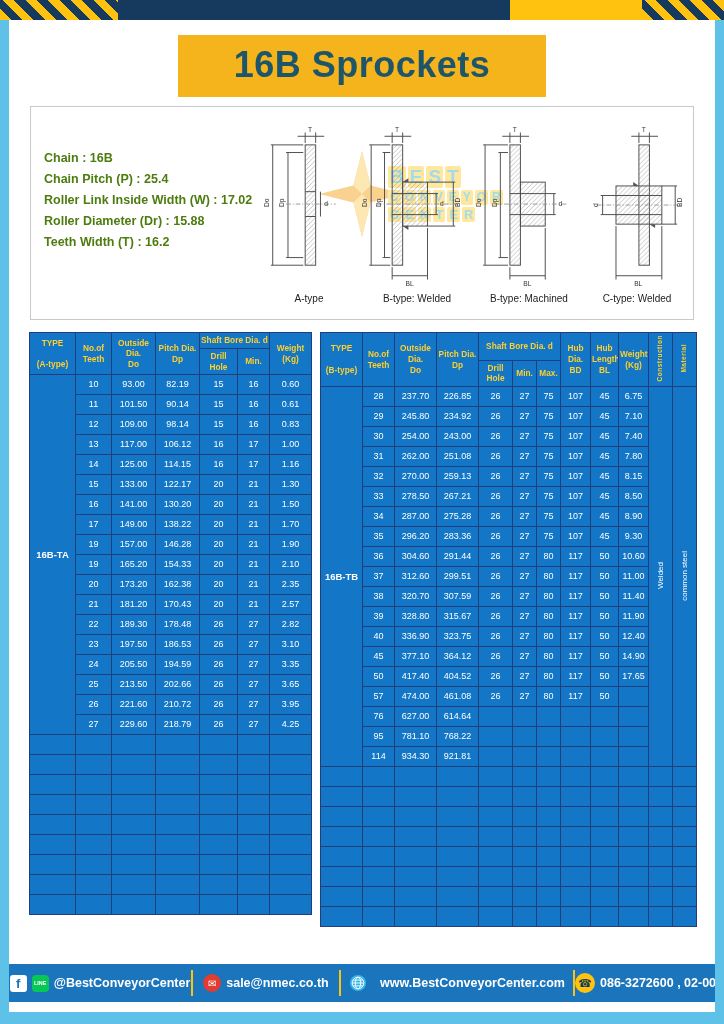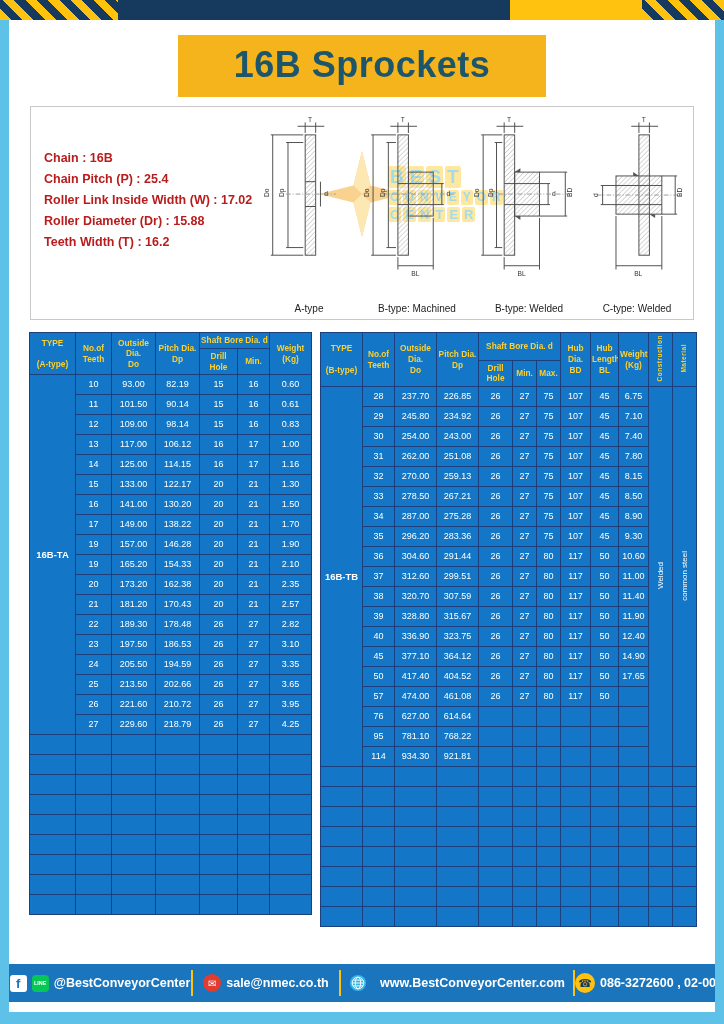--- a/index.html
+++ b/index.html
@@ -12,23 +12,23 @@
   .hz-navy{flex:1;background:#16395e;}
   .hz-yellow{width:132px;background:#ffc20e;}
   .hz-right{width:82px;}
   .inner{flex:1;margin:0 9px 12px;background:#ffffff;display:flex;flex-direction:column;overflow:hidden;padding-bottom:10px;}
   
   .title-banner{width:368px;margin:15px auto 0;background:#f6b41c;text-align:center;padding:9px 0 11px;}
   .title-banner h1{font-size:36px;font-weight:bold;color:#1d566b;letter-spacing:.5px;}
   
   .info-card{position:relative;margin:9px 21px 0;border:1px solid #c9c9c9;height:214px;display:flex;background:#fff;overflow:hidden;flex:0 0 auto;}
   .specs{width:234px;padding:44px 0 0 13px;display:flex;flex-direction:column;gap:7px;position:relative;z-index:2;}
-  .spec-line{font-size:12.5px;font-weight:bold;color:#b91c1c;white-space:nowrap;}
+  .spec-line{font-size:12.5px;font-weight:bold;color:#4d7c0f;white-space:nowrap;}
   .drawings{flex:1;display:flex;position:relative;z-index:1;padding:4px 4px 0 0;}
-  .drawings figure{flex:1;display:flex;flex-direction:column;align-items:center;justify-content:space-between;padding-bottom:5px;}
+  .drawings figure{flex:1;display:flex;flex-direction:column;align-items:center;justify-content:center;padding-bottom:5px;}
   .drawings figcaption{font-size:10px;color:#222;margin-top:2px;white-space:nowrap;}
   .dim{font-size:7px;fill:#333;font-family:"Liberation Sans",sans-serif;}
   
   .watermark{position:absolute;left:288px;top:44px;display:flex;align-items:center;opacity:.5;z-index:0;}
   .wm-star{margin-right:-18px;}
   .wm-words{display:flex;flex-direction:column;align-items:flex-start;}
   .wm-row{display:flex;}
   .wm-tile{display:inline-block;background:#ffd23e;color:#49b8d8;font-weight:bold;border-radius:2px;margin:1px;padding:0 2px;line-height:1.2;}
   .wm-row-0 .wm-tile{font-size:19px;}
   .wm-row-1 .wm-tile{font-size:12px;}
@@ -147,58 +147,20 @@
                 <line x1="46" y1="143" x2="28" y2="143"></line>
               <line x1="30" y1="33" x2="30" y2="143"></line>
               <line x1="28" y1="87" x2="80" y2="87" stroke="#999" stroke-dasharray="5 2 1 2"></line>
             </g>
             <text class="dim" x="51" y="11">T</text>
             <text class="dim" x="10" y="90" transform="rotate(-90 10 90)">Do</text>
             <text class="dim" x="26" y="90" transform="rotate(-90 26 90)">Dp</text>
             <text class="dim" x="68" y="89">d</text>
           </svg>
           <figcaption>A-type</figcaption>
-        </figure>
-
-        <figure>
-          <svg width="112" height="170" viewBox="0 0 112 178">
-            <defs>
-                <pattern id="hB" width="5" height="5" patternUnits="userSpaceOnUse">
-                  <path d="M0 5 L5 0" stroke="#9a9a9a" stroke-width="0.6"></path>
-                </pattern>
-              </defs>
-            <g stroke="#4b4b4b" stroke-width="1" fill="none">
-              <line x1="36" y1="12" x2="36" y2="23"></line>
-                <line x1="47" y1="12" x2="47" y2="23"></line>
-              <line x1="28" y1="16" x2="56" y2="16"></line>
-              <rect x="36" y="25" width="11" height="126" fill="url(#hB)"></rect>
-              <rect x="47" y="64" width="26" height="46" fill="url(#hB)"></rect>
-              <line x1="36" y1="76" x2="73" y2="76"></line>
-                <line x1="36" y1="98" x2="73" y2="98"></line>
-              <line x1="73" y1="76" x2="84" y2="76"></line>
-                <line x1="73" y1="98" x2="84" y2="98"></line>
-              <line x1="82" y1="76" x2="82" y2="98"></line>
-              <line x1="34" y1="25" x2="8" y2="25"></line>
-                <line x1="34" y1="151" x2="8" y2="151"></line>
-              <line x1="10" y1="25" x2="10" y2="151"></line>
-              <line x1="34" y1="33" x2="24" y2="33"></line>
-                <line x1="34" y1="143" x2="24" y2="143"></line>
-              <line x1="26" y1="33" x2="26" y2="143"></line>
-              <line x1="20" y1="87" x2="96" y2="87" stroke="#999" stroke-dasharray="5 2 1 2"></line>
-              <line x1="36" y1="153" x2="36" y2="166"></line>
-                <line x1="73" y1="112" x2="73" y2="166"></line>
-              <line x1="36" y1="162" x2="73" y2="162"></line>
-            </g>
-            <text class="dim" x="39" y="11">T</text>
-            <text class="dim" x="6" y="90" transform="rotate(-90 6 90)">Do</text>
-            <text class="dim" x="22" y="90" transform="rotate(-90 22 90)">Dp</text>
-            <text class="dim" x="87" y="89">d</text>
-            <text class="dim" x="50" y="173">BL</text>
-          </svg>
-          <figcaption>B-type: Machined</figcaption>
         </figure>
 
         <figure>
           <svg width="112" height="170" viewBox="0 0 112 178">
             <defs>
                 <pattern id="hC" width="5" height="5" patternUnits="userSpaceOnUse">
                   <path d="M0 5 L5 0" stroke="#9a9a9a" stroke-width="0.6"></path>
                 </pattern>
               </defs>
             <g stroke="#4b4b4b" stroke-width="1" fill="none">
@@ -232,20 +194,58 @@
             <text class="dim" x="4" y="90" transform="rotate(-90 4 90)">Do</text>
             <text class="dim" x="18" y="90" transform="rotate(-90 18 90)">Dp</text>
             <text class="dim" x="80" y="89">d</text>
             <text class="dim" x="101" y="90" transform="rotate(-90 101 90)">BD</text>
             <text class="dim" x="44" y="173">BL</text>
           </svg>
           <figcaption>B-type: Welded</figcaption>
         </figure>
 
         <figure>
+          <svg width="112" height="170" viewBox="0 0 112 178">
+            <defs>
+                <pattern id="hB" width="5" height="5" patternUnits="userSpaceOnUse">
+                  <path d="M0 5 L5 0" stroke="#9a9a9a" stroke-width="0.6"></path>
+                </pattern>
+              </defs>
+            <g stroke="#4b4b4b" stroke-width="1" fill="none">
+              <line x1="36" y1="12" x2="36" y2="23"></line>
+                <line x1="47" y1="12" x2="47" y2="23"></line>
+              <line x1="28" y1="16" x2="56" y2="16"></line>
+              <rect x="36" y="25" width="11" height="126" fill="url(#hB)"></rect>
+              <rect x="47" y="64" width="26" height="46" fill="url(#hB)"></rect>
+              <line x1="36" y1="76" x2="73" y2="76"></line>
+                <line x1="36" y1="98" x2="73" y2="98"></line>
+              <line x1="73" y1="76" x2="84" y2="76"></line>
+                <line x1="73" y1="98" x2="84" y2="98"></line>
+              <line x1="82" y1="76" x2="82" y2="98"></line>
+              <line x1="34" y1="25" x2="8" y2="25"></line>
+                <line x1="34" y1="151" x2="8" y2="151"></line>
+              <line x1="10" y1="25" x2="10" y2="151"></line>
+              <line x1="34" y1="33" x2="24" y2="33"></line>
+                <line x1="34" y1="143" x2="24" y2="143"></line>
+              <line x1="26" y1="33" x2="26" y2="143"></line>
+              <line x1="20" y1="87" x2="96" y2="87" stroke="#999" stroke-dasharray="5 2 1 2"></line>
+              <line x1="36" y1="153" x2="36" y2="166"></line>
+                <line x1="73" y1="112" x2="73" y2="166"></line>
+              <line x1="36" y1="162" x2="73" y2="162"></line>
+            </g>
+            <text class="dim" x="39" y="11">T</text>
+            <text class="dim" x="6" y="90" transform="rotate(-90 6 90)">Do</text>
+            <text class="dim" x="22" y="90" transform="rotate(-90 22 90)">Dp</text>
+            <text class="dim" x="87" y="89">d</text>
+            <text class="dim" x="50" y="173">BL</text>
+          </svg>
+          <figcaption>B-type: Machined</figcaption>
+        </figure>
+
+        <figure>
           <svg width="104" height="170" viewBox="0 0 104 178">
             <defs>
                 <pattern id="hD" width="5" height="5" patternUnits="userSpaceOnUse">
                   <path d="M0 5 L5 0" stroke="#9a9a9a" stroke-width="0.6"></path>
                 </pattern>
               </defs>
             <g stroke="#4b4b4b" stroke-width="1" fill="none">
               <line x1="54" y1="12" x2="54" y2="23"></line>
                 <line x1="65" y1="12" x2="65" y2="23"></line>
               <line x1="46" y1="16" x2="74" y2="16"></line>

